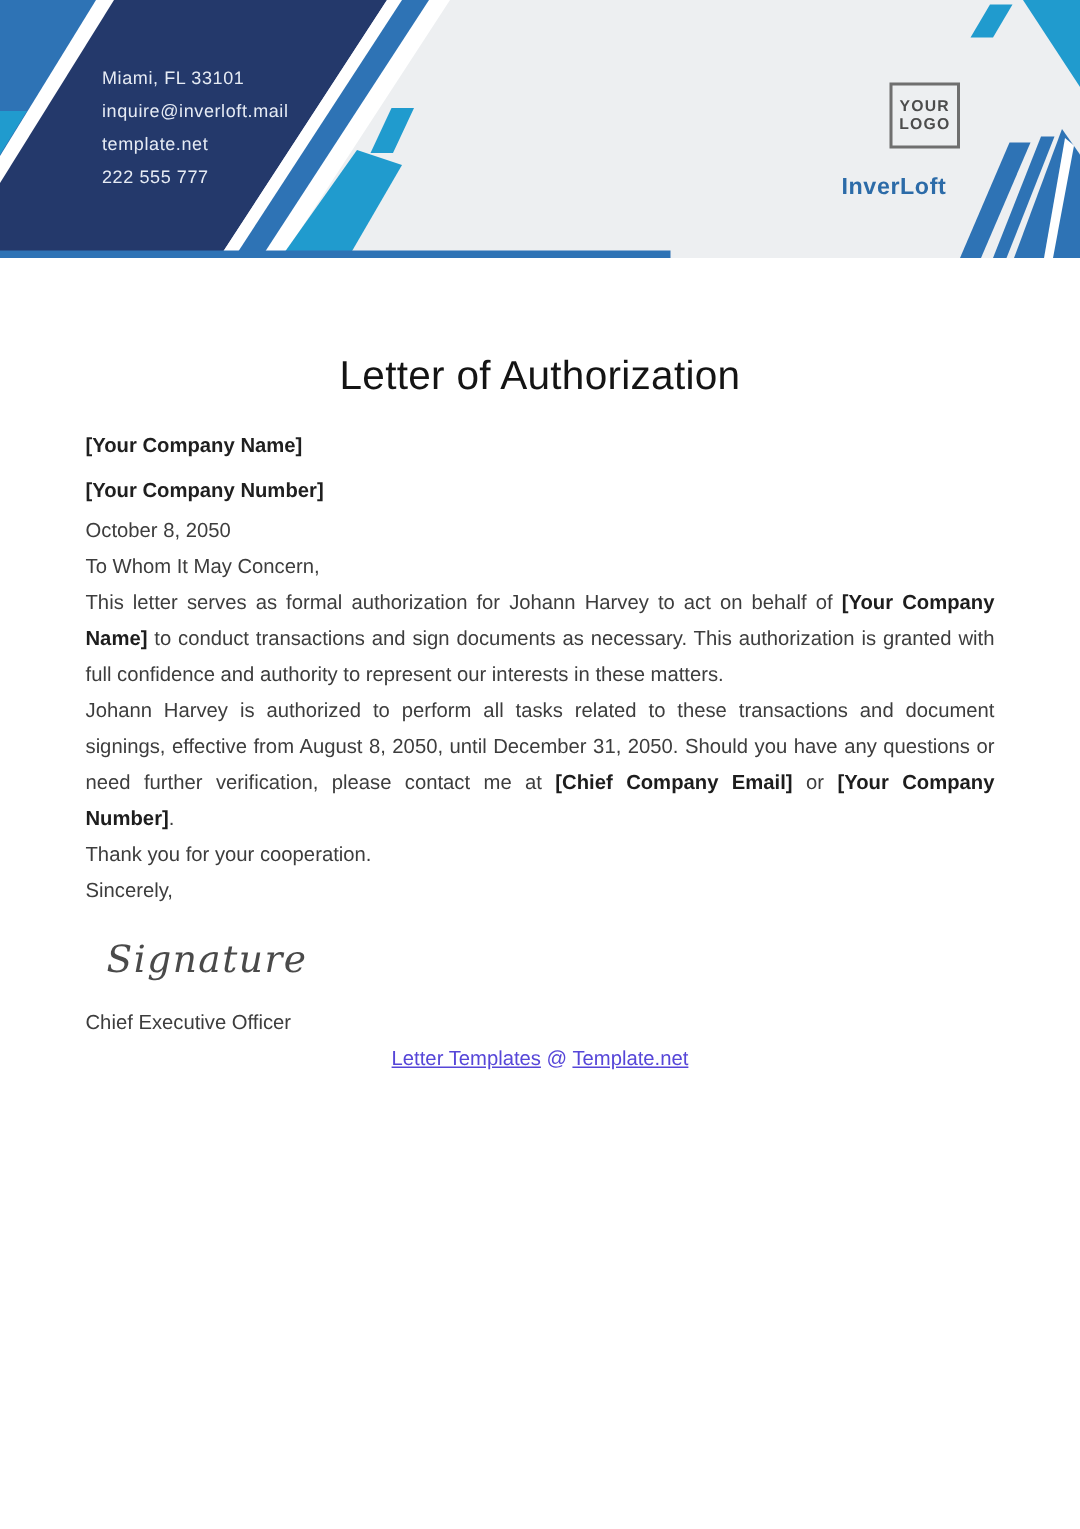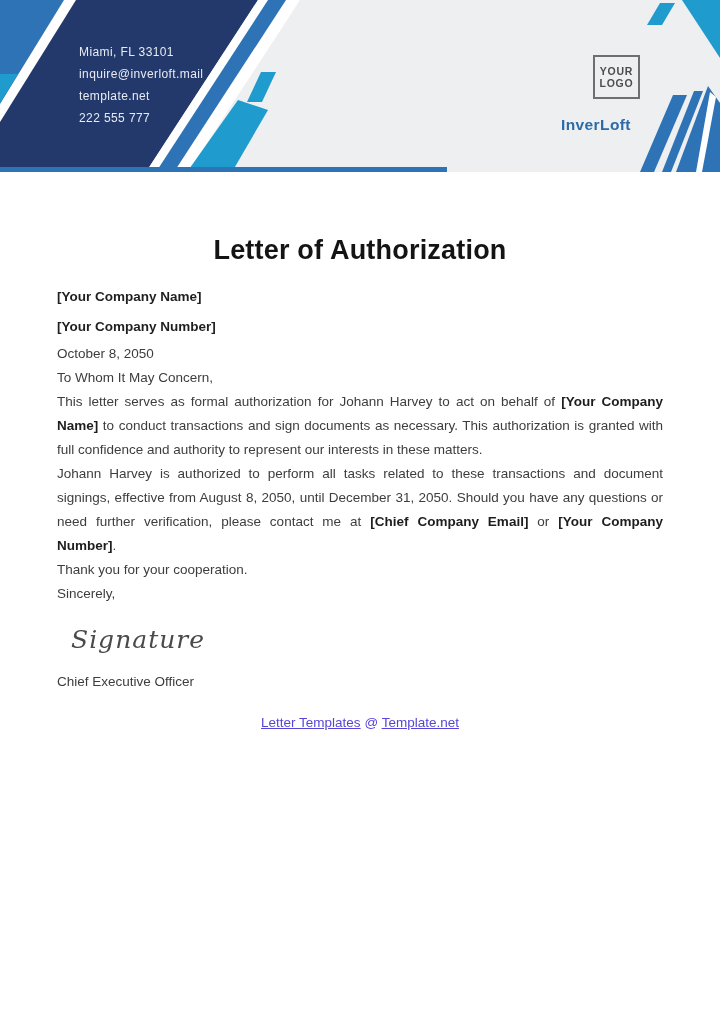--- a/index.html
+++ b/index.html
@@ -5,55 +5,55 @@
   html,body { margin:0; padding:0; background:#ffffff; }
   .page {
     width:720px; height:1019px; position:relative; background:#ffffff;
     font-family:"Liberation Sans", sans-serif; overflow:hidden;
   }
 
   
   .header { position:relative; width:720px; height:172px; }
   .header-svg { position:absolute; left:0; top:0; }
   .contact {
-    position:absolute; left:79px; top:41px; color:#e6ebf4;
+    position:absolute; left:68px; top:41px; color:#e6ebf4;
     font-size:12px; line-height:22px; letter-spacing:0.4px;
   }
   .logo-box {
     position:absolute; left:593px; top:55px; width:43px; height:40px;
     border:2px solid #6f6f6f; display:flex; flex-direction:column;
     align-items:center; justify-content:center;
     color:#4c4c4c; font-size:10.5px; font-weight:bold;
     letter-spacing:0.8px; line-height:12px;
   }
   .brand {
     position:absolute; left:561px; top:116px; font-size:15.5px;
     font-weight:bold; color:#2c6ba8; letter-spacing:0.4px;
   }
 
   
   .letter { padding:0 57px; color:#3d3d3d; font-size:13.5px; }
   .title {
     margin:63px 0 0 0; text-align:center; font-size:27px;
-    color:#141414; font-weight:bold; letter-spacing:0.2px; line-height:31px;
+    color:#141414; font-weight:normal; letter-spacing:0.2px; line-height:31px;
   }
   .company { margin-top:16px; }
   .company-line { font-weight:bold; color:#1f1f1f; line-height:30px; }
   .line { line-height:24px; }
   .para { margin:0; line-height:24px; text-align:justify; }
   .para strong, .letter strong { color:#1d1d1d; }
   .signature {
     margin-top:10px; padding-left:14px; height:46px;
     display:flex; align-items:center;
     font-family:"DejaVu Serif", serif; font-style:italic;
     font-size:25px; color:#4a4a4a; letter-spacing:1px;
   }
   .signer-name { margin-top:16px; font-weight:bold; color:#1f1f1f; line-height:14px; }
   .signer-title { margin-top:13px; line-height:14px; }
-  .footer-link { margin-top:26px; text-align:center; font-size:13.5px; color:#5646d8; }
+  .footer-link { margin-top:9px; text-align:center; font-size:13.5px; color:#5646d8; }
   .footer-link a { color:#5646d8; text-decoration:underline; cursor:pointer; }
 </style>
 </head>
 <body>
 
 <div class="page">
 
   <div class="header">
     <svg class="header-svg" width="720" height="172" viewBox="0 0 720 172" aria-hidden="true">
 

